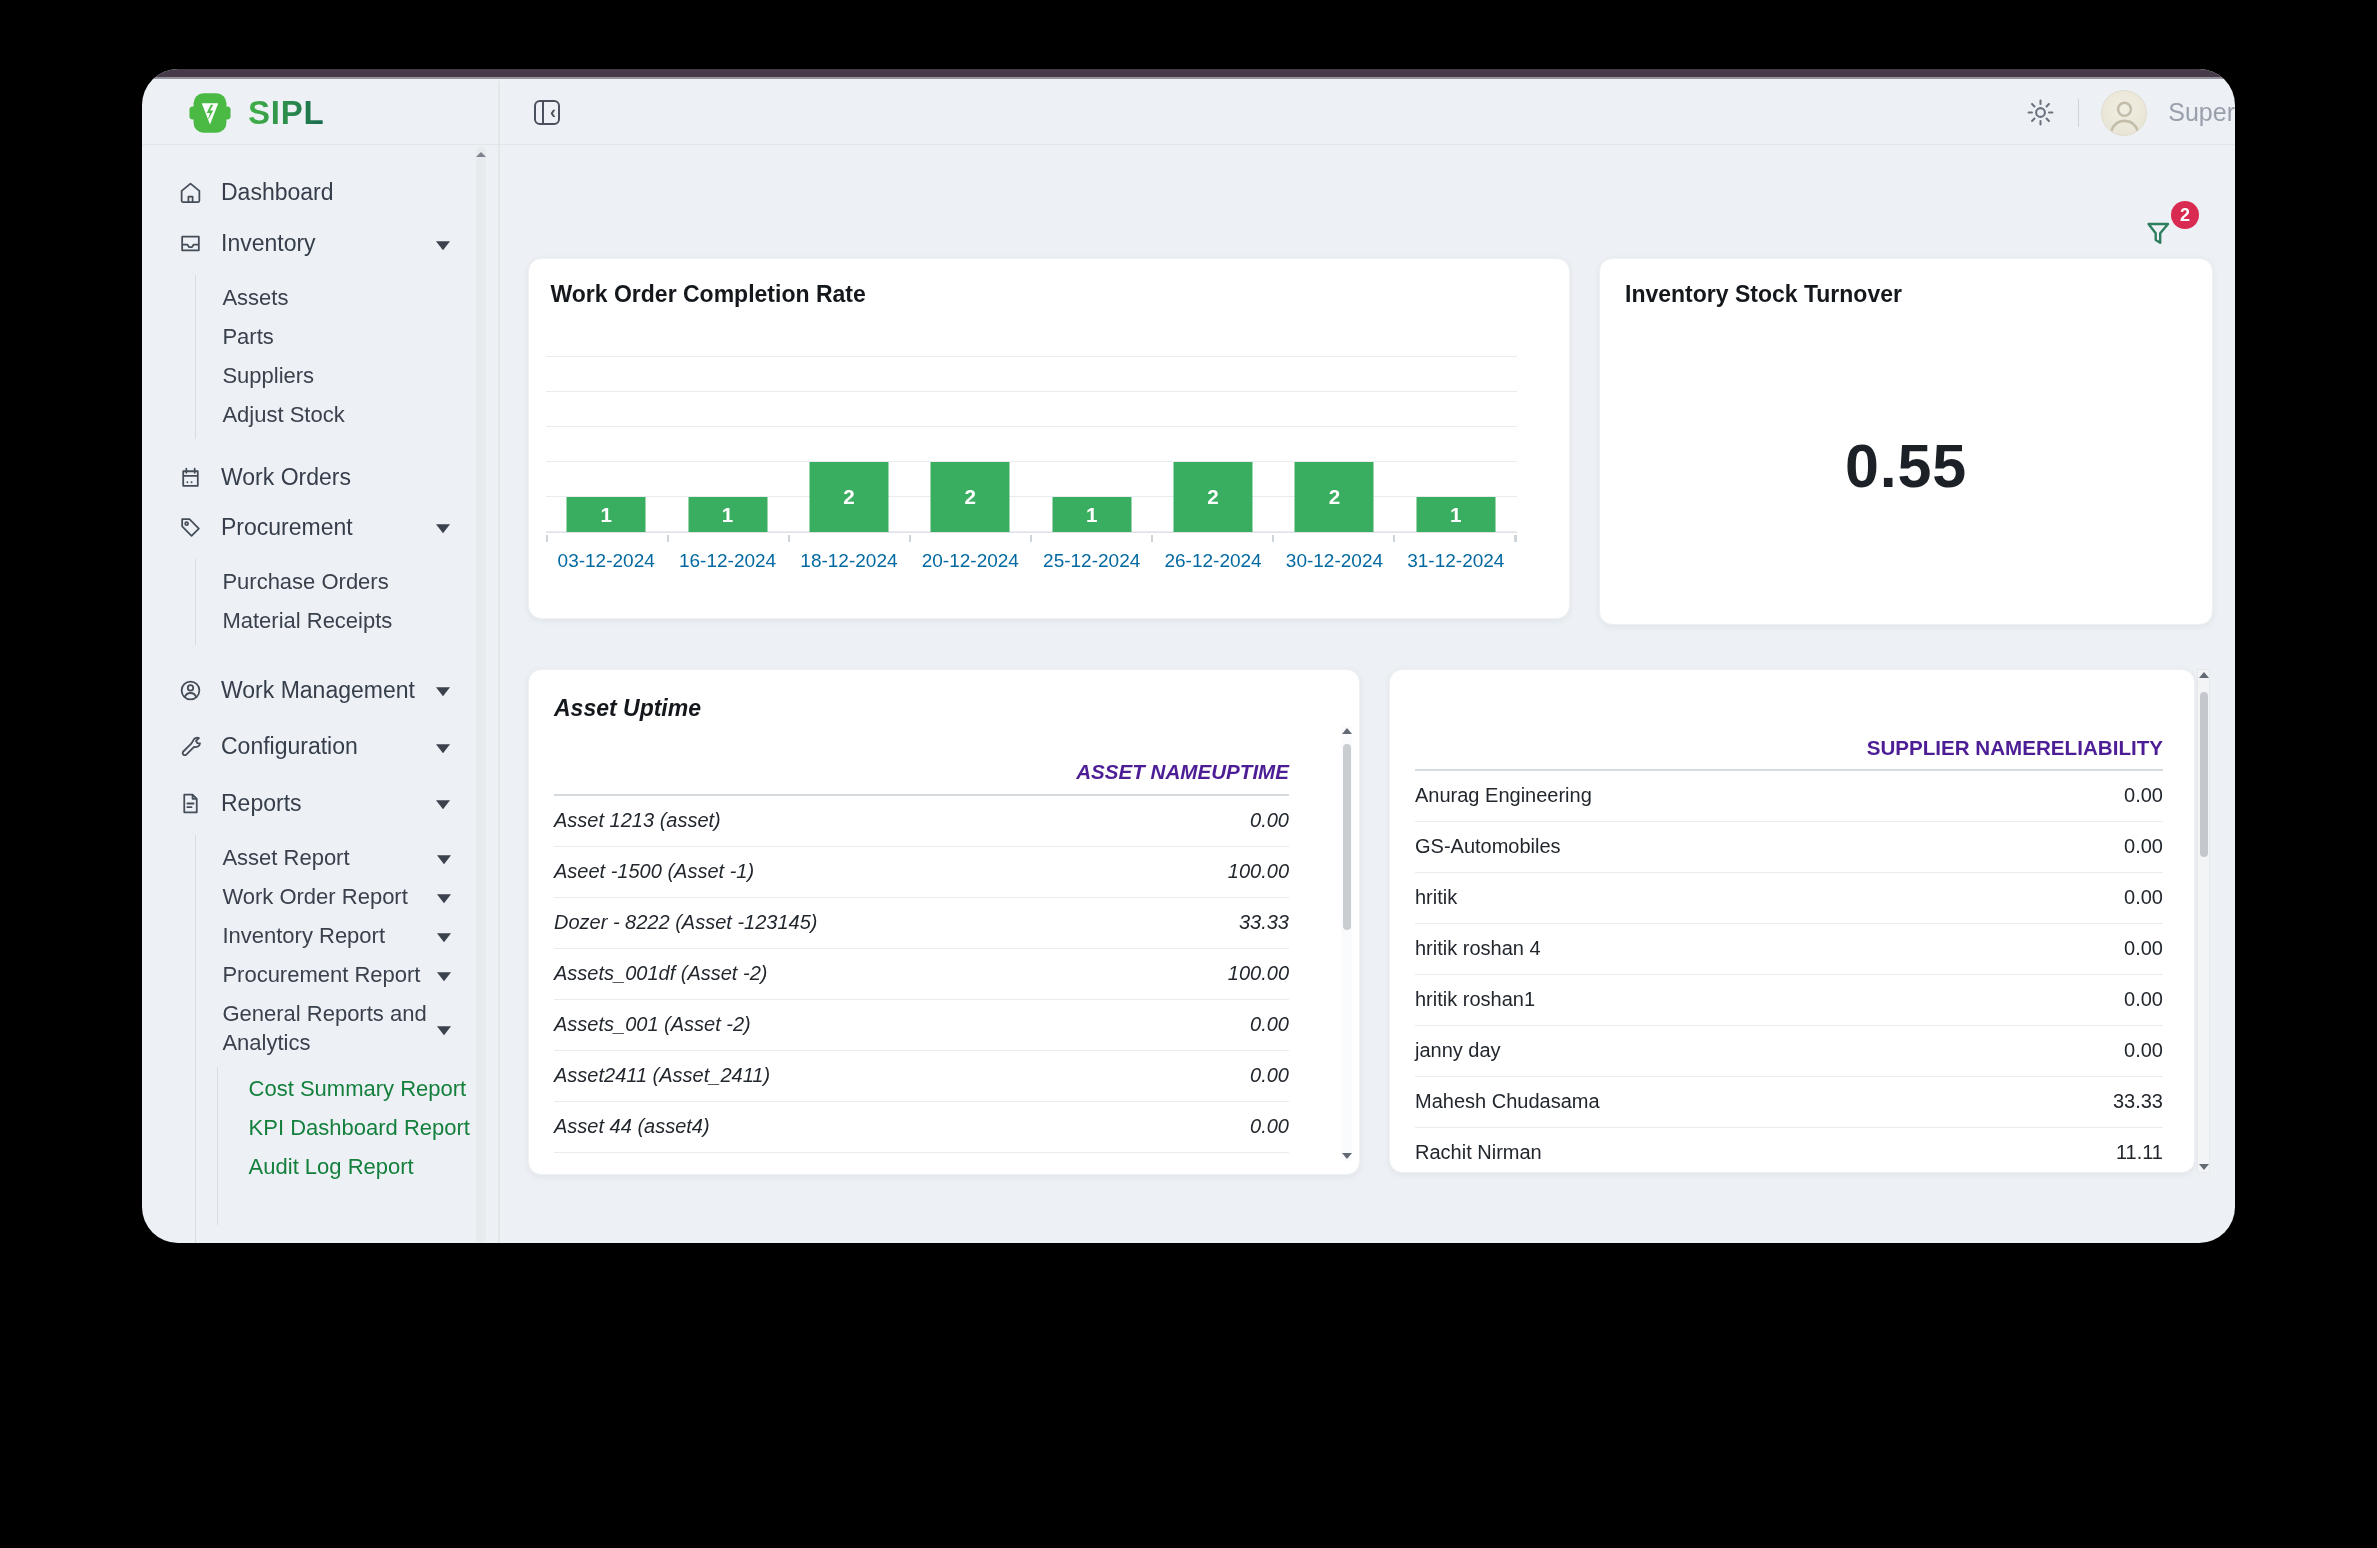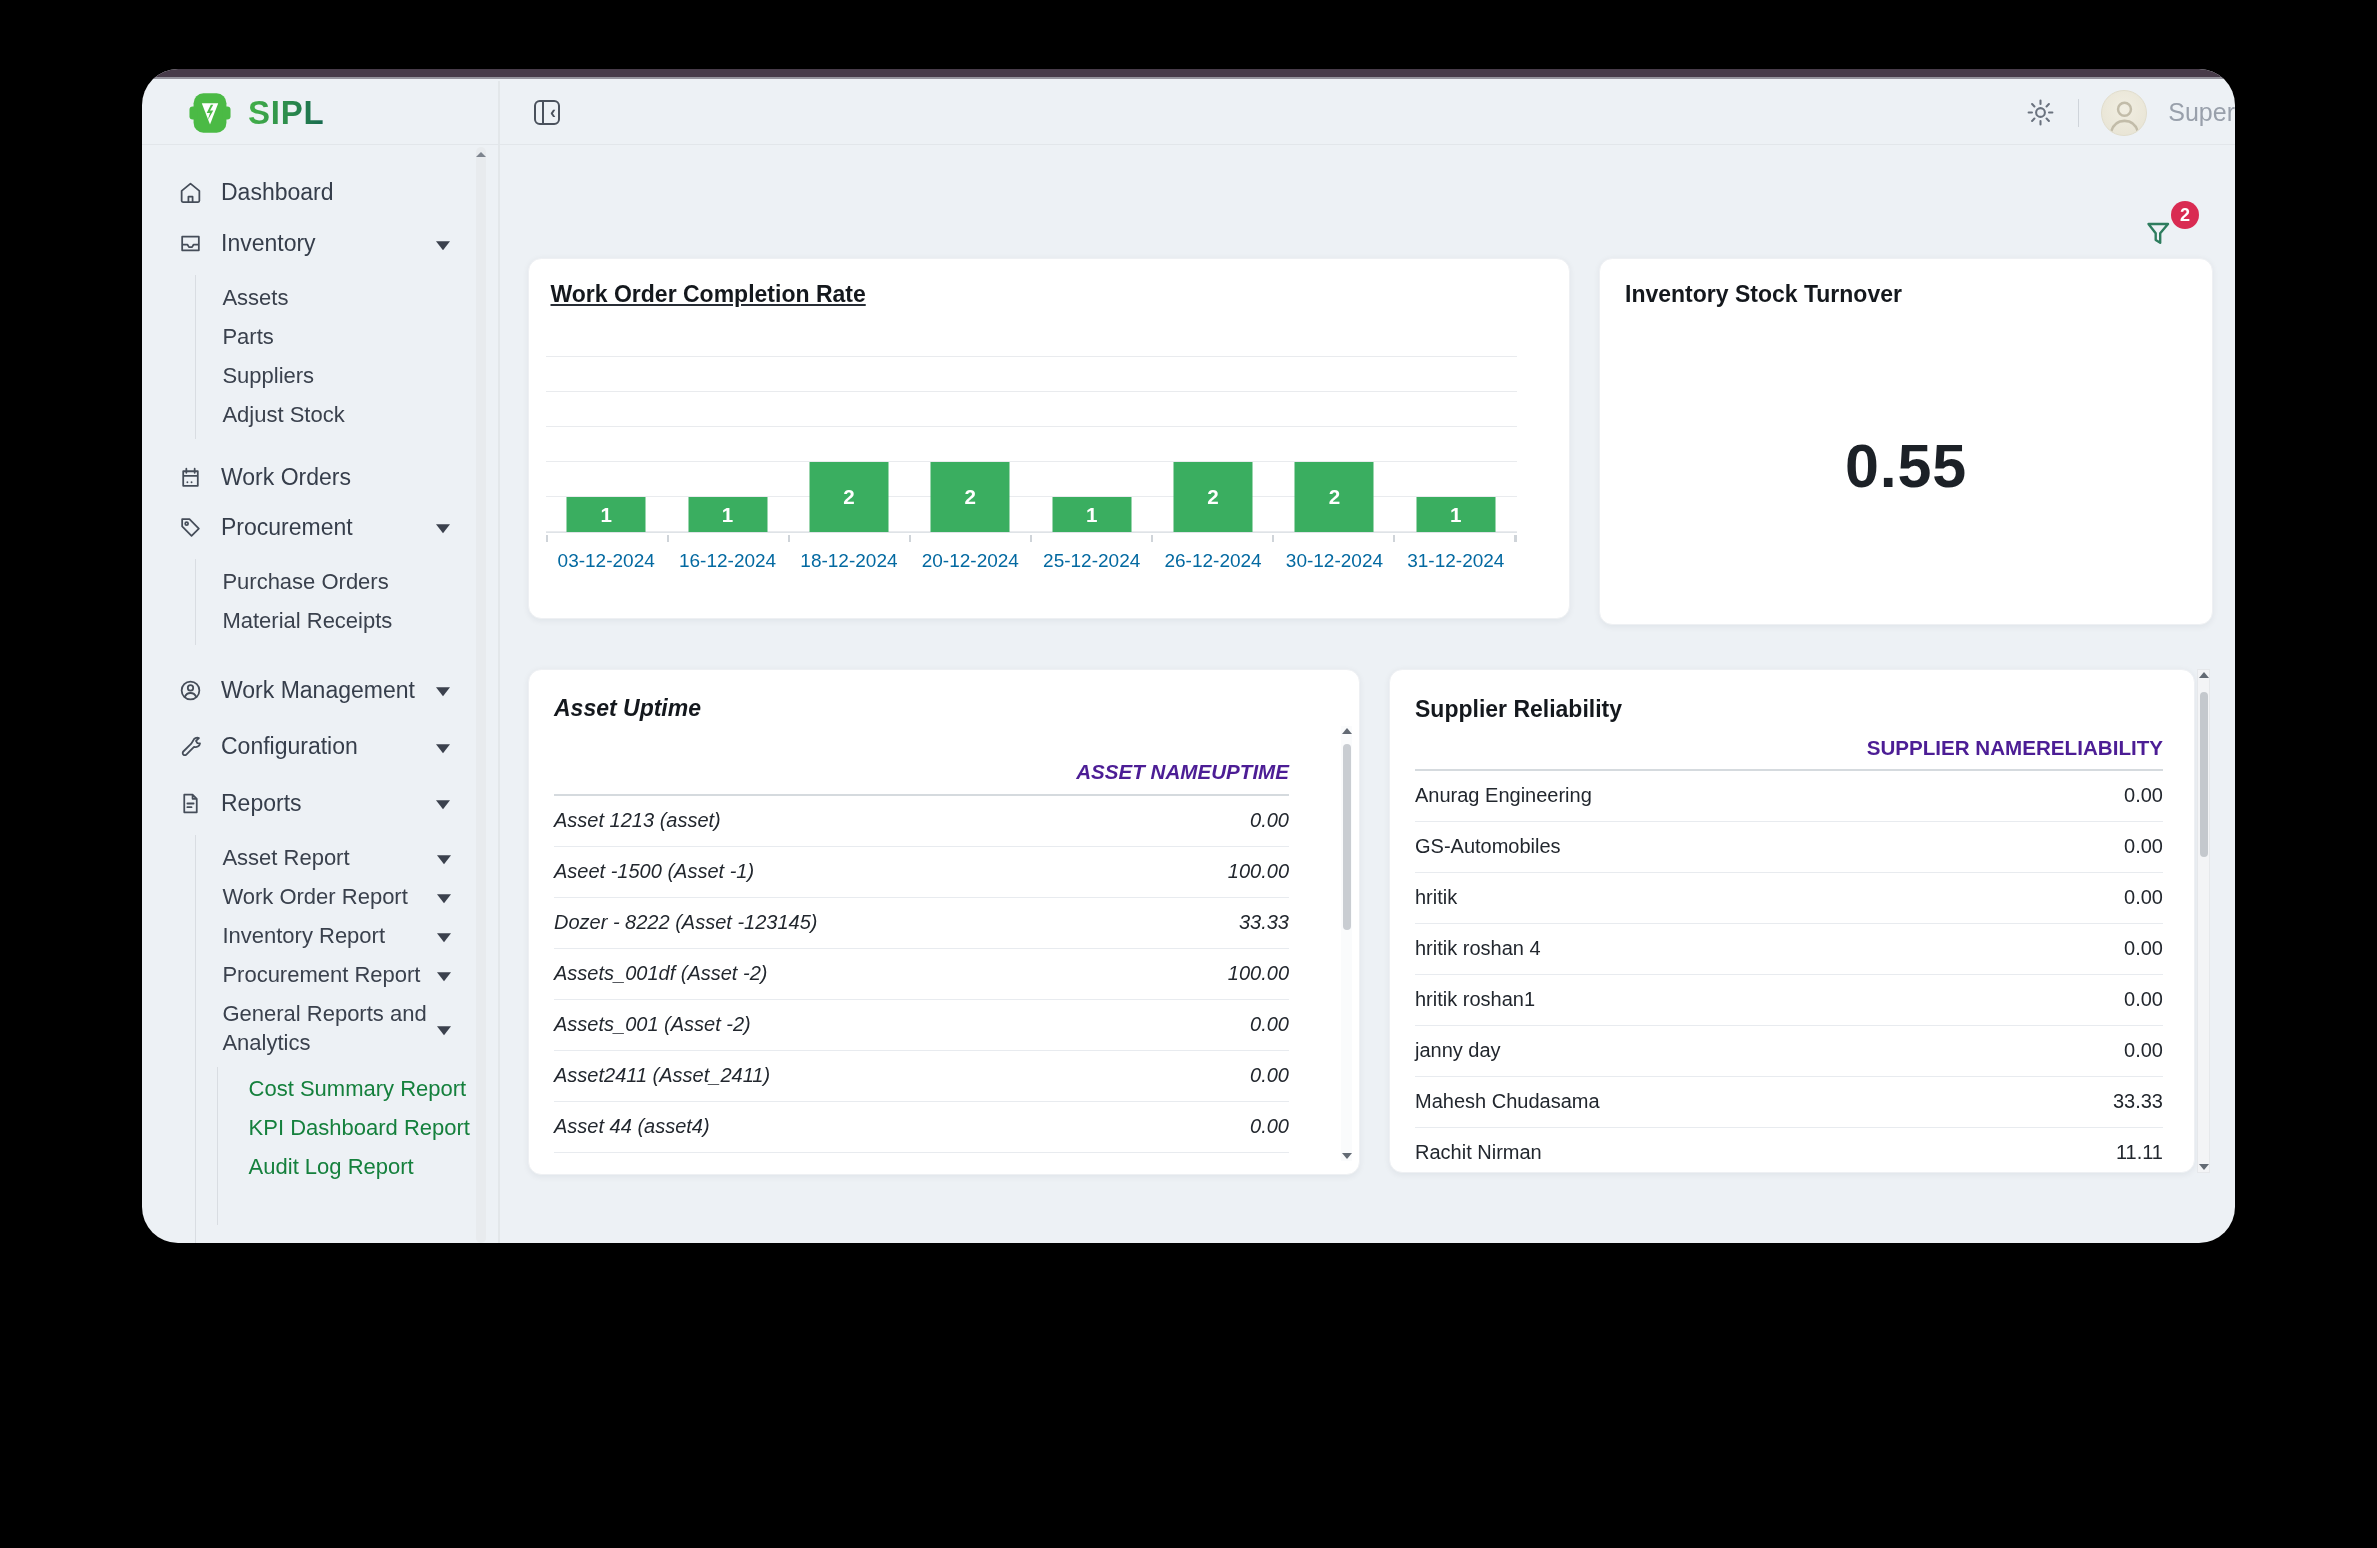--- a/index.html
+++ b/index.html
@@ -94,21 +94,21 @@
     position:absolute; right:0; top:0; min-width:28px; height:28px; border-radius:14px;
     background:#d92b52; color:#fff; font-size:18px; font-weight:bold;
     display:flex; align-items:center; justify-content:center; padding:0 5px;
   }
   .card{
     position:absolute; background:#fff; border-radius:13.2px;
     box-shadow:0 1.7px 6.6px rgba(20,30,45,.06); border:0.8px solid #eef0f3;
   }
   .card-title{ font-size:23px; font-weight:bold; color:#14181d; }
   
-  .card-chart{ left:29px; top:111px; width:1042px; height:361px; padding:21.5px 0 0 21.5px;text-decoration:underline; }
+  .card-chart{ left:29px; top:111px; width:1042px; height:361px; padding:21.5px 0 0 21.5px; }
   .chart-plot{
     position:absolute; left:16.5px; top:97px; width:971px; height:177px;
     border-top:1.7px solid #e9ebee; border-bottom:1.7px solid #dfe3e7;
     background:repeating-linear-gradient(to bottom, transparent 0, transparent 34px, #e9ebee 34px, #e9ebee 35px);
     display:flex;
   }
   .slot{ flex:1; position:relative; }
   .bar{
     position:absolute; bottom:0; left:50%; transform:translateX(-50%); width:79px;
     background:#3aae60; display:flex; align-items:center; justify-content:center;
@@ -413,21 +413,20 @@
           </div>
       </div>
       <div class="inner-scroll">
         <span class="sb-arrow-up"></span>
         <div class="thumb" style="top:18px;height:186px;"></div>
         <span class="sb-arrow-down"></span>
       </div>
     </div>
 
     <div class="card card-supplier">
-      <div class="card-title">Supplier Reliability</div>
       <div class="tbl supplier-table">
         <div class="tbl-head" style="height:43px;">
           <span>SUPPLIER NAME</span>
           <span>RELIABILITY</span>
         </div>
         <div class="tbl-divider"></div>
         <div class="tbl-row">
             <span class="cell-name">Anurag Engineering</span>
             <span class="cell-val">0.00</span>
           </div>

